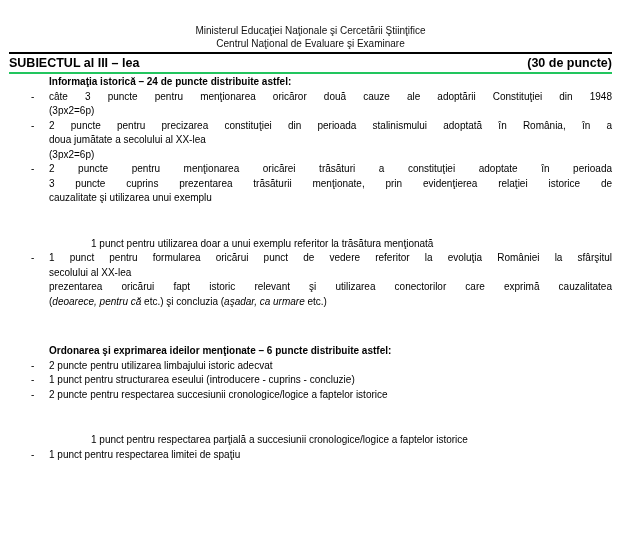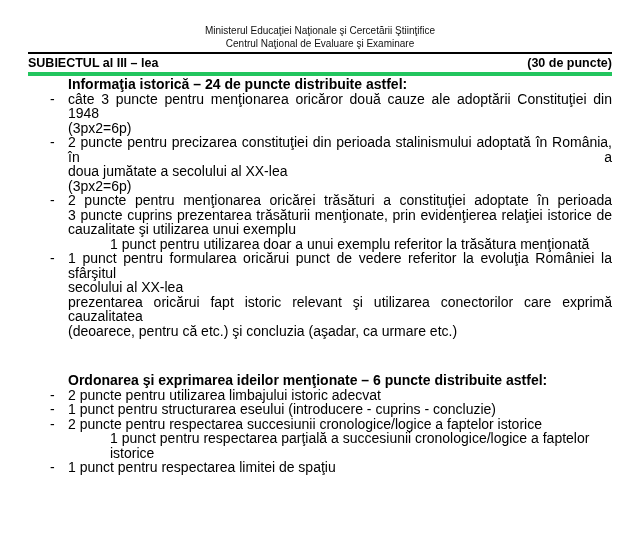--- a/index.html
+++ b/index.html
@@ -3,21 +3,21 @@
 <meta charset="utf-8">
 <style>
   html, body { margin: 0; padding: 0; background: #e8e8e8; }
   .page {
     position: relative;
     width: 633px;
     height: 539px;
     margin: 0 auto;
     background: #ffffff;
     box-sizing: border-box;
-    padding: 25px 21px 0 28px;
+    padding: 25px 21px 0 9px;
     font-family: "Liberation Sans", "DejaVu Sans", sans-serif;
     color: #000;
     overflow: hidden;
   }
   .doc-header {
     text-align: center;
     font-size: 10px;
     line-height: 12.5px;
     color: #111;
   }
@@ -26,50 +26,50 @@
     border-top: 2px solid #000;
     margin: 2px 0 0 0;
   }
   .title-row {
     display: flex;
     justify-content: space-between;
     align-items: baseline;
     font-size: 12.5px;
     font-weight: bold;
     padding: 2px 0 2px 0;
-    border-bottom: 4px solid #22c55e;
+    border-bottom: 2px solid #22c55e;
   }
   .content {
     margin-left: 40px; 
-    font-size: 14px;
+    font-size: 10px;
     line-height: 14.5px;
   }
   .sec-heading {
     font-weight: bold;
     margin-top: 1px;
   }
   .sec-gap { margin-top: 35px; }
   .line { position: relative; }
   .l-bullet .dash {
     position: absolute;
     left: -18px;
     top: 0;
   }
-  .l-sub { padding-left: 42px; }
+  .l-sub { padding-left: 42px; margin-top: 31px; }
   .l-points {
     text-align: left;
     padding-right: 44px;
     font-weight: bold;
   }
   .just {
     text-align: justify;
     text-align-last: justify;
   }
   .b { font-weight: normal; }
-  .i { }
+  .i { font-style: italic; }
 </style>
 </head>
 <body>
 
 <div class="page">
   <div class="doc-header">
     <div>Ministerul Educaţiei Naţionale şi Cercetării Ştiinţifice</div>
     <div>Centrul Naţional de Evaluare şi Examinare</div>
   </div>
   <hr class="header-rule">

